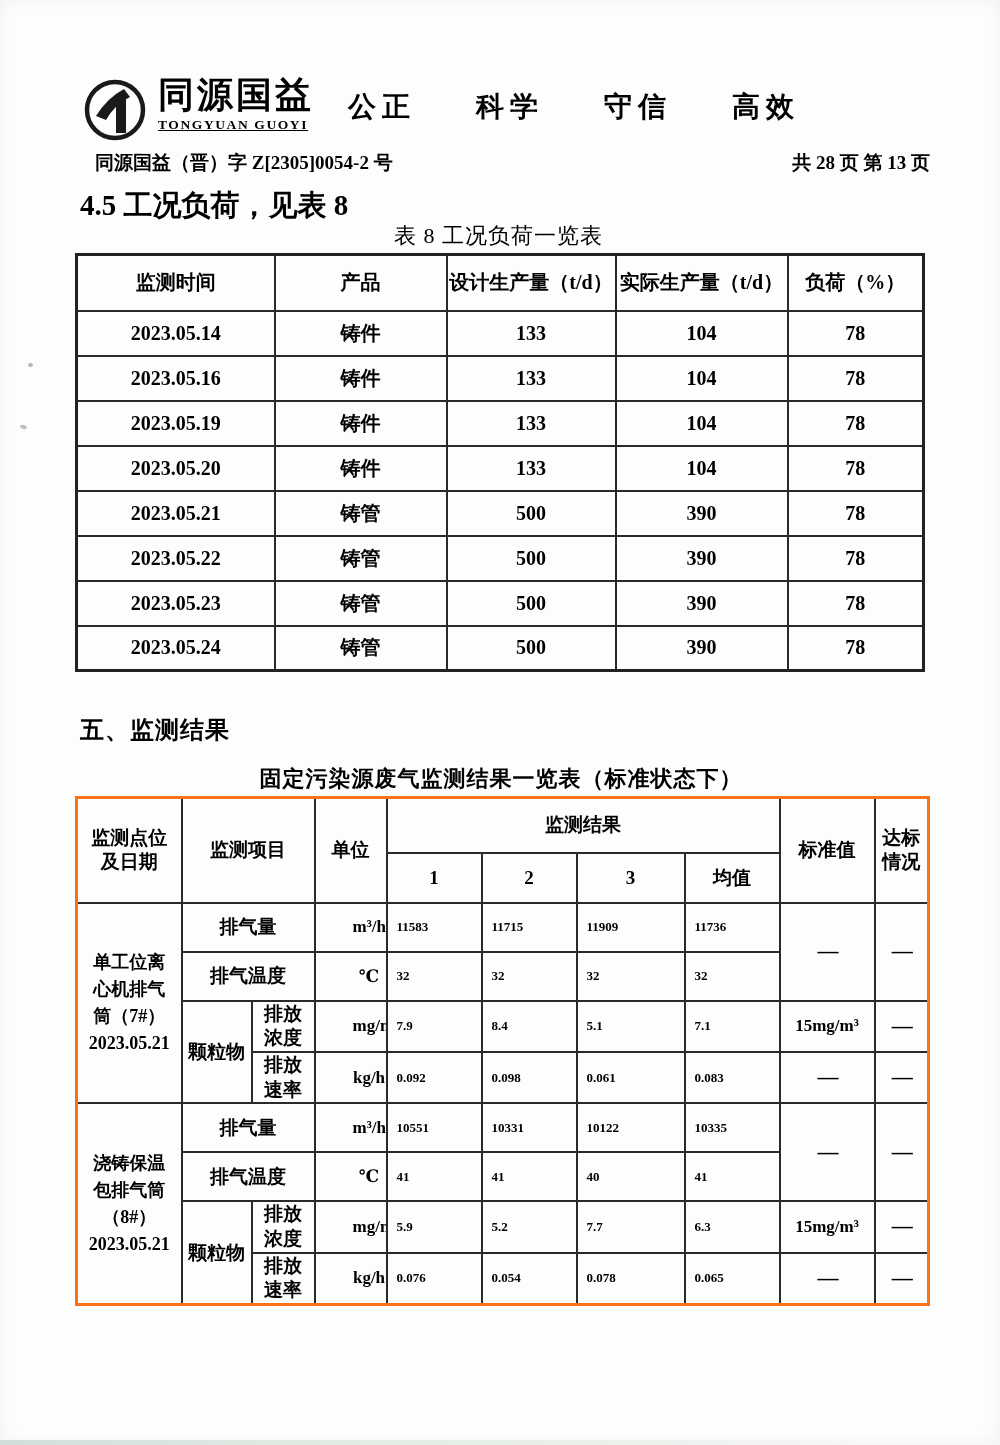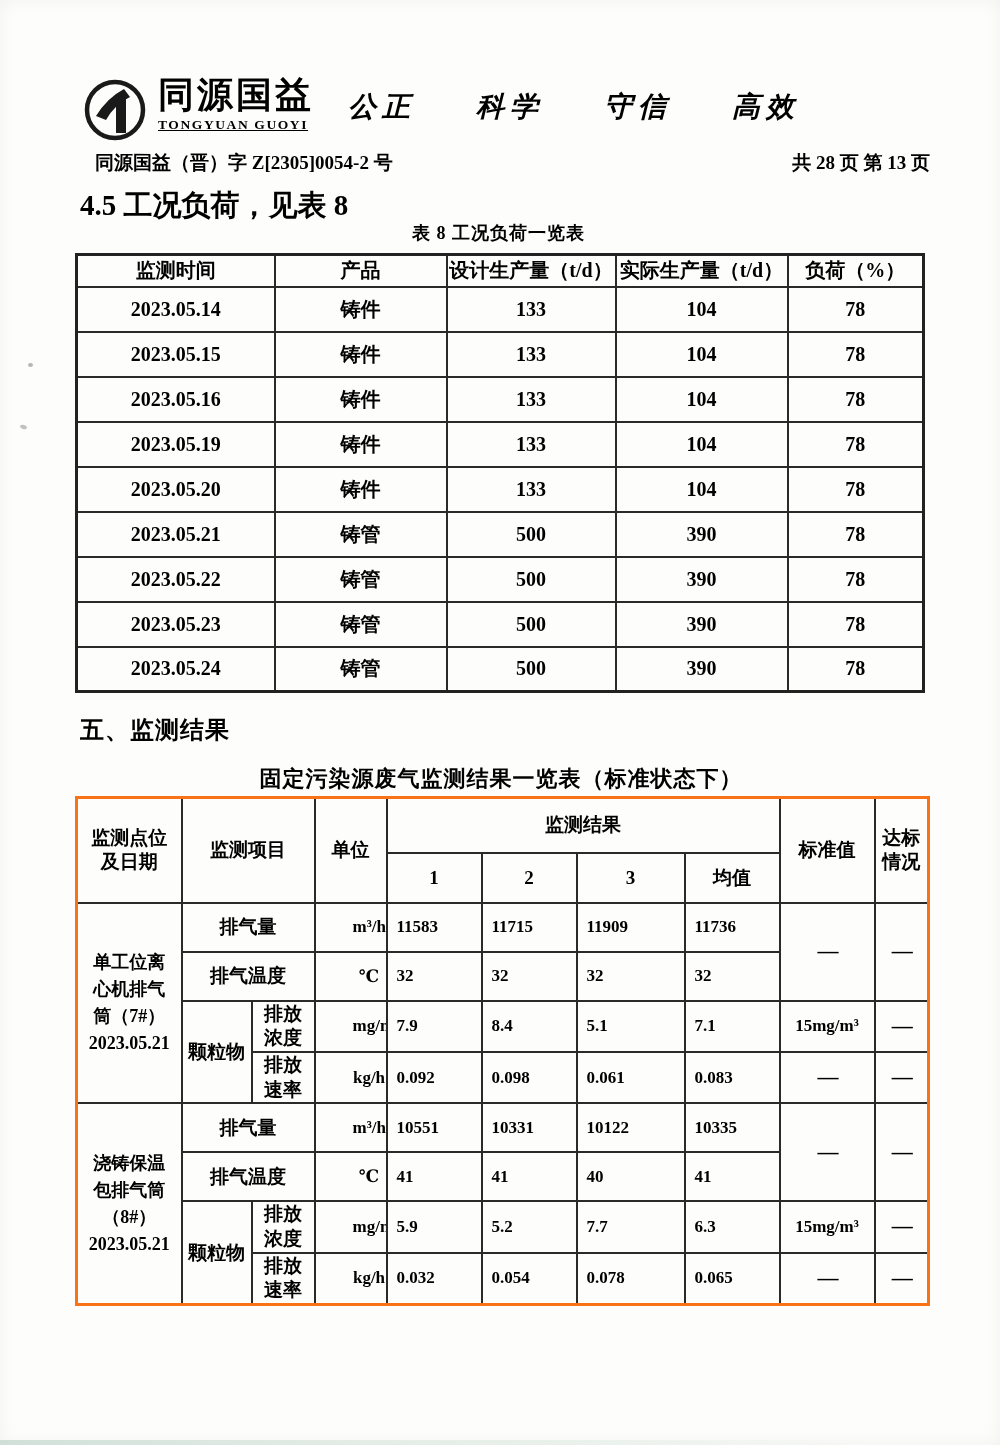--- a/index.html
+++ b/index.html
@@ -18,48 +18,48 @@
   
   .brand { position:absolute; left:82px; top:76px; display:flex; align-items:flex-start; }
   .logo-svg { display:block; }
   .brand-text { margin-left:10px; }
   .brand-cn { font-size:36px; font-weight:800; letter-spacing:3px; line-height:1.1; }
   .brand-en { font-size:13.5px; font-weight:700; letter-spacing:1.6px; margin-top:1px;text-decoration:underline; }
 
   .slogan {
     position:absolute; left:348px; top:88px; width:452px;
     display:flex; justify-content:space-between;
-    font-size:28px; font-weight:800; letter-spacing:6px;font-style:italic;
+    font-size:28px; font-weight:800; letter-spacing:6px;
   }
 
   .docline {
     position:absolute; left:95px; top:150px; width:835px;
     display:flex; justify-content:space-between;
     font-size:19px; font-weight:700;
   }
 
   .h45 { position:absolute; left:80px; top:186px; font-size:29px; font-weight:600; }
-  .t8cap { position:absolute; left:75px; top:221px; width:847px; text-align:center; font-size:18px; font-weight:700; letter-spacing:1px; }
+  .t8cap { position:absolute; left:75px; top:221px; width:847px; text-align:center; font-size:22px; font-weight:400; letter-spacing:1px; }
   .h5 { position:absolute; left:80px; top:714px; font-size:24px; font-weight:700; letter-spacing:1px; }
   .mcap { position:absolute; left:75px; top:764px; width:852px; text-align:center; font-size:22px; font-weight:700; letter-spacing:1px; }
 
   
   table { border-collapse:collapse; table-layout:fixed; }
   td { border:2px solid #2a2a2a; text-align:center; vertical-align:middle; overflow:hidden; }
 
   .t8 { position:absolute; left:75px; top:253px; width:847px; border:3px solid #222; }
   .t8 td { height:45px; font-size:20px; font-weight:700; }
-  .t8 tr.head td { height:32px; font-weight:700; }
+  .t8 tr.head td { height:56px; font-weight:700; }
 
   .mt { position:absolute; left:75px; top:796px; width:852px; border:3px solid #f97316; }
   .mt td { font-size:19px; font-weight:600; }
   .mt tr.rh1 td { height:55px; font-weight:700; }
   .mt tr.rh2 td { height:50px; font-weight:700; }
   .mt tr.dr td { height:49px; }
-  .mt .num { text-align:left; padding-left:9px; font-size:17px; }
+  .mt .num { text-align:left; padding-left:9px; font-size:13px; }
   .mt .unit { font-size:17px;padding-left:37px; }
   .mt .loc { font-size:18px; font-weight:600; line-height:1.5; white-space:pre-line; }
   .mt .preline { white-space:pre-line; line-height:1.3; }
   .mt .dash { font-size:21px; letter-spacing:-2px; }
   .mt .std { font-size:17px; }
 
   
   .speck1 { position:absolute; left:28px; top:363px; width:5px; height:4px; background:#8f8f8f; border-radius:50%; opacity:.65; }
   .speck2 { position:absolute; left:20px; top:425px; width:7px; height:4px; background:#9a9a9a; border-radius:50%; opacity:.6; transform:rotate(20deg); }
   .bottom-strip { position:absolute; left:0; bottom:0; width:870px; height:5px;
@@ -109,27 +109,20 @@
     <tbody>
       <tr class="head">
         <td>监测时间</td>
         <td>产品</td>
         <td>设计生产量（t/d）</td>
         <td>实际生产量（t/d）</td>
         <td>负荷（%）</td>
       </tr>
       <tr>
         <td>2023.05.14</td>
-        <td>铸件</td>
-        <td>133</td>
-        <td>104</td>
-        <td>78</td>
-      </tr>
-      <tr>
-        <td>2023.05.15</td>
         <td>铸件</td>
         <td>133</td>
         <td>104</td>
         <td>78</td>
       </tr>
       <tr>
         <td>2023.05.16</td>
         <td>铸件</td>
         <td>133</td>
         <td>104</td>
@@ -292,21 +285,21 @@
         <td class="num">5.2</td>
         <td class="num">7.7</td>
         <td class="num">6.3</td>
         <td class="std">15mg/m³</td>
         <td class="dash">—</td>
       </tr>
       <tr class="dr">
         <td class="preline">排放
 速率</td>
         <td class="unit">kg/h</td>
-        <td class="num">0.032</td>
+        <td class="num">0.076</td>
         <td class="num">0.054</td>
         <td class="num">0.078</td>
         <td class="num">0.065</td>
         <td class="dash">—</td>
         <td class="dash">—</td>
       </tr>
     </tbody>
   </table>
 
   <div class="speck1"></div>

